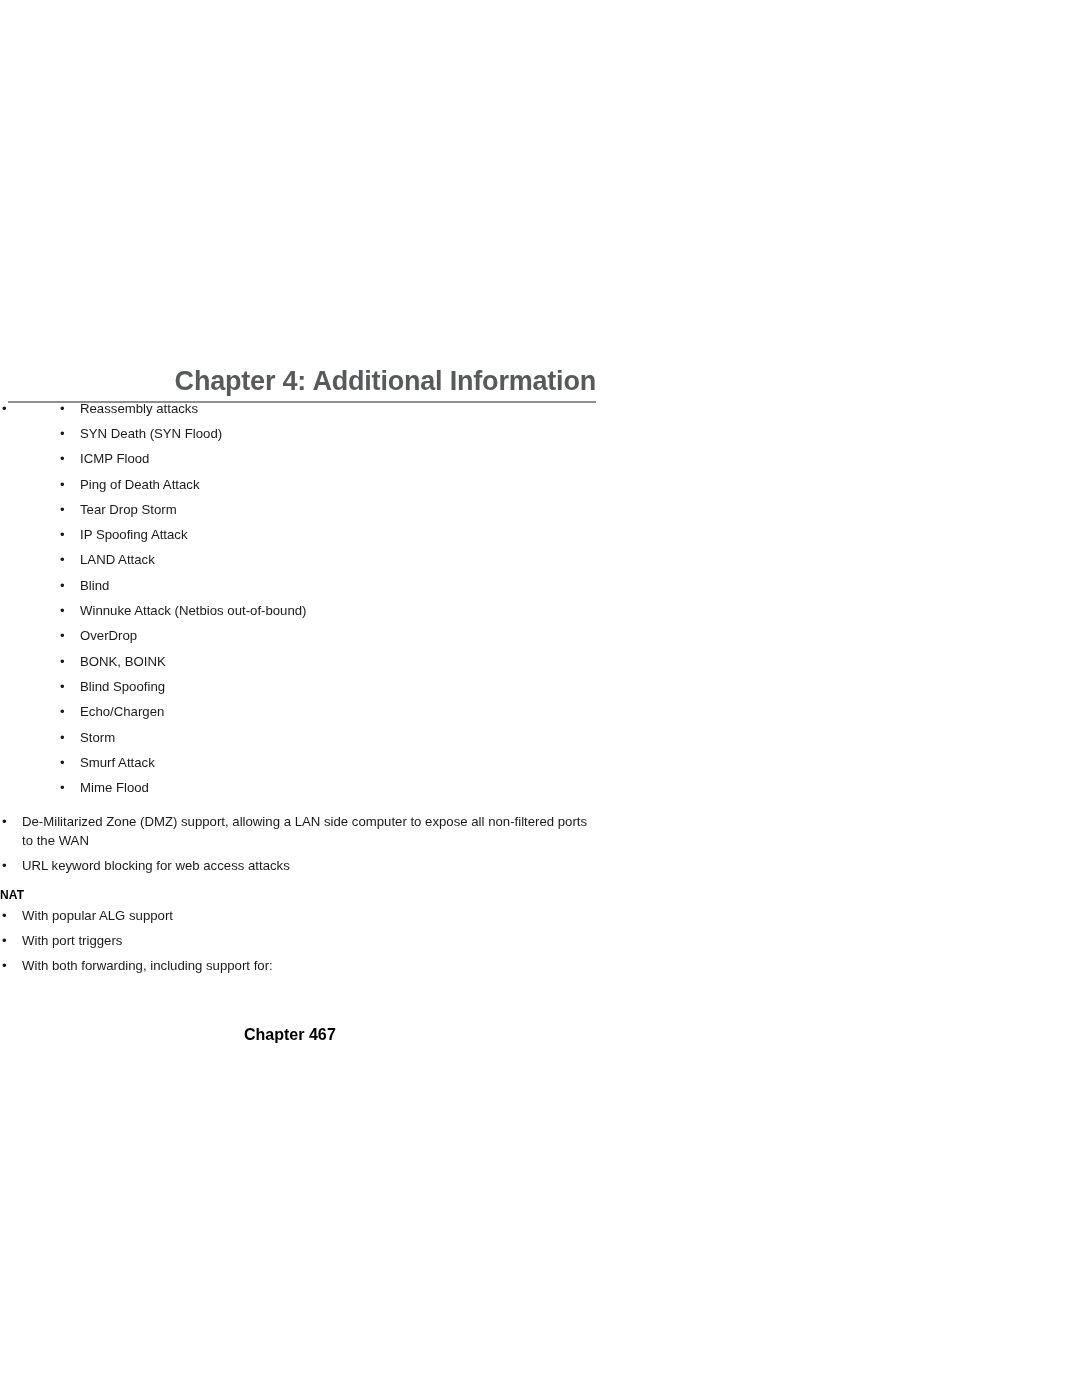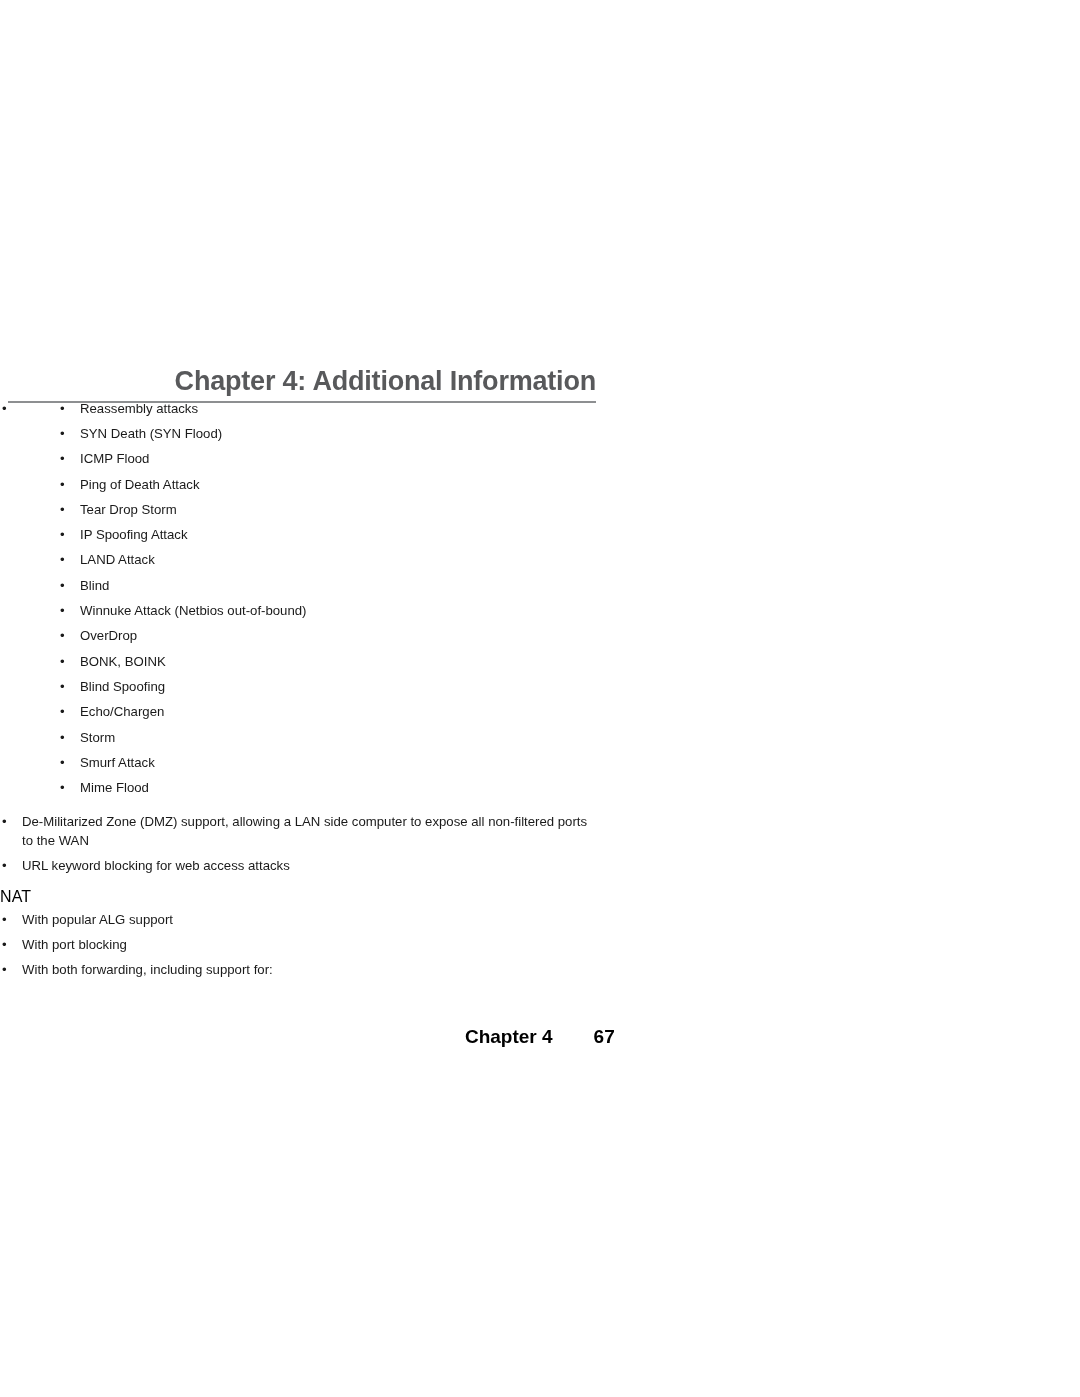--- a/index.html
+++ b/index.html
@@ -95,41 +95,41 @@
     left: 2px;
     top: 0;
     font-size: 13.2px;
     line-height: 18.6px;
   }
 
   .sub-wrap { margin-bottom: 8.5px; }
 
   
   .section-head {
-    font-size: 16px;
-    font-weight: normal;
+    font-size: 12px;
+    font-weight: bold;
     color: #000000;
     margin: 12.5px 0 5.5px 0;
     letter-spacing: 0.15px;
   }
 
   
   .footer {
     position: absolute;
     left: 244px;
     top: 1026px;
     width: 592px;
     display: flex;
-    justify-content: center;
+    justify-content: flex-start;
     align-items: baseline;
-    font-size: 19px;
+    font-size: 16px;
     font-weight: bold;
     color: #000000;
   }
-  .footer-page { letter-spacing: 0.2px; margin-left: 41px; }
+  .footer-page { letter-spacing: 0.2px; }
 </style>
 </head>
 <body>
 
 <div class="page">
 
   <div class="header">
     <div class="header-title">Chapter 4: Additional Information</div>
     <div class="header-rule"></div>
   </div>
@@ -224,21 +224,21 @@
 
     <div class="section-head">NAT</div>
 
     <ul class="lvl1">
       <li>
         <span class="bullet">•</span>
         <span>With popular ALG support</span>
       </li>
       <li>
         <span class="bullet">•</span>
-        <span>With port blocking</span>
+        <span>With port triggers</span>
       </li>
       <li>
         <span class="bullet">•</span>
         <span>With both forwarding, including support for:</span>
       </li>
     </ul>
 
   </div>
 
   <div class="footer">

